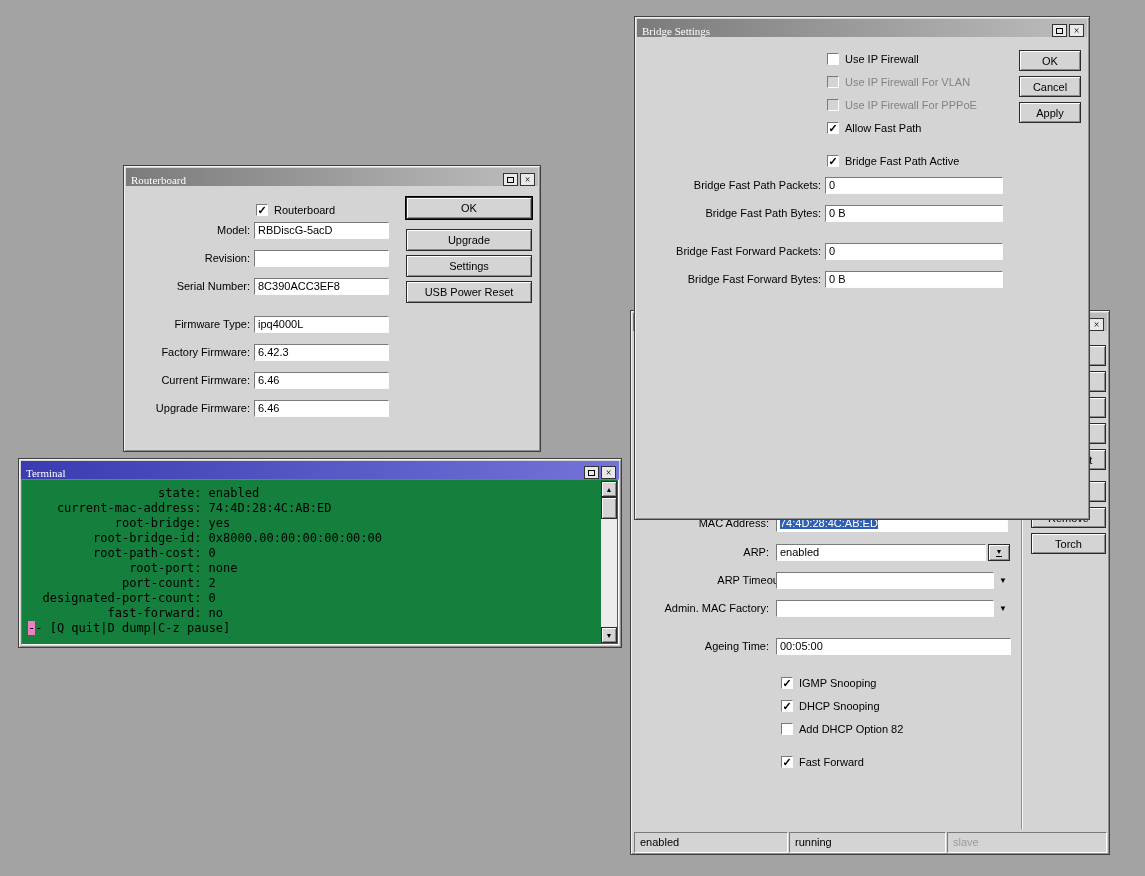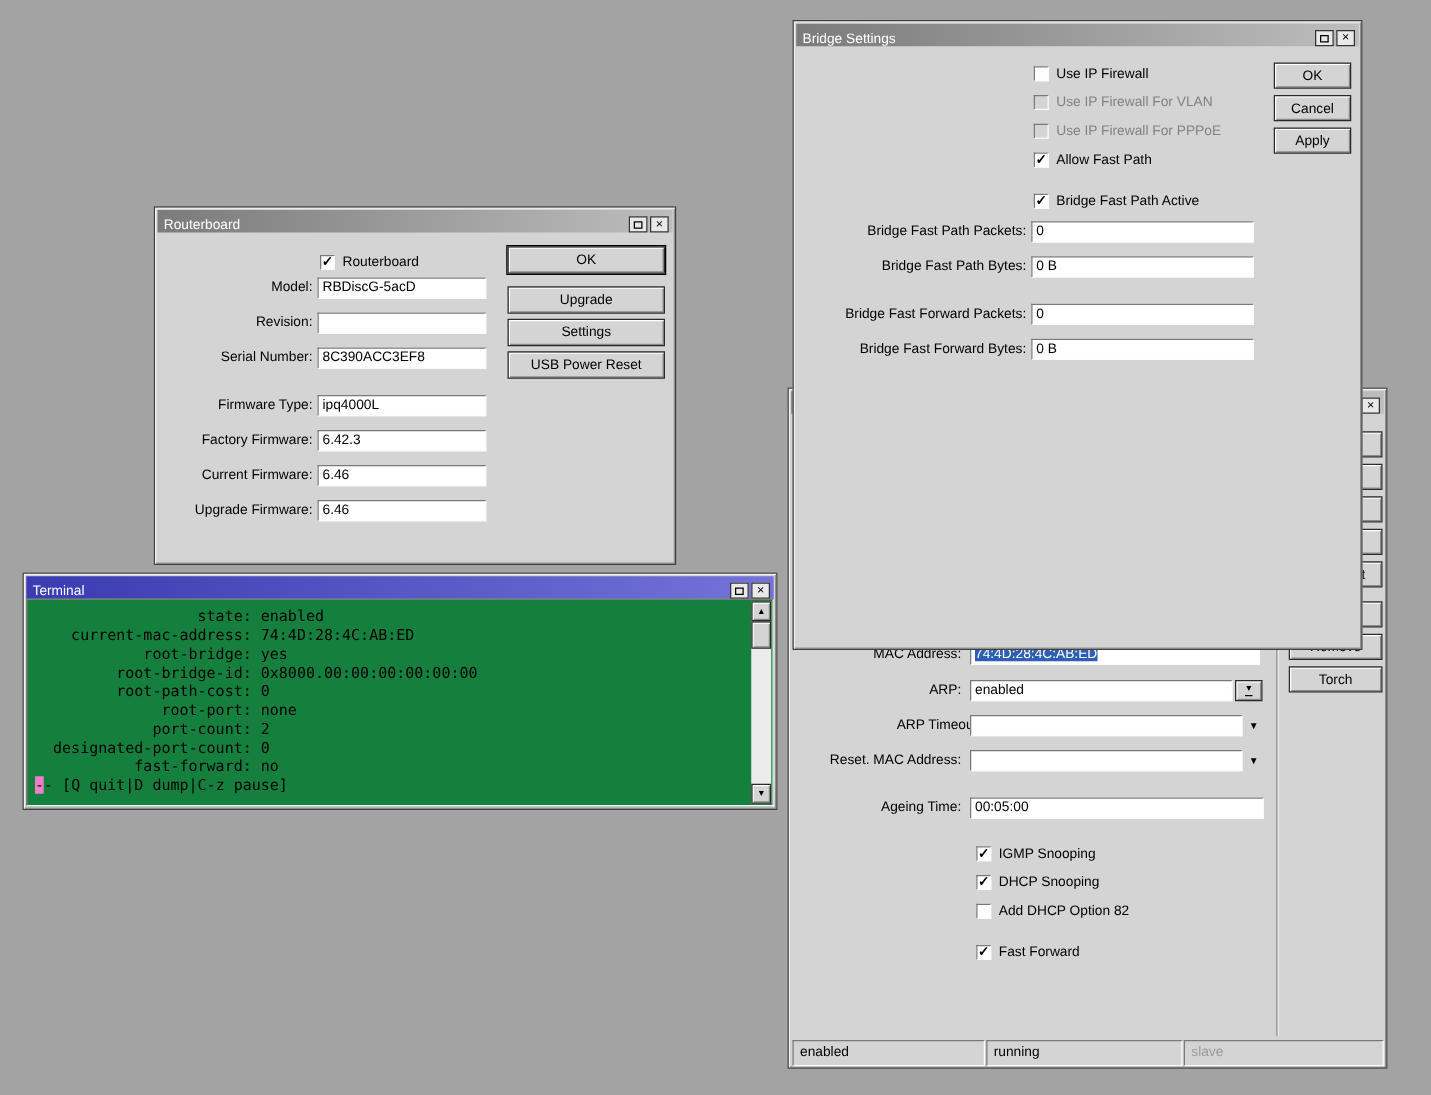--- a/index.html
+++ b/index.html
@@ -3,21 +3,21 @@
 <meta charset="utf-8">
 <style>
   * { margin:0; padding:0; box-sizing:border-box; }
   html,body { background:#888; }
   body { font-family:"Liberation Sans", sans-serif; }
   .desktop { position:relative; width:1145px; height:876px; background:#a3a3a3; overflow:hidden; }
 
   .window { position:absolute; background:#d4d4d4; border:1px solid #404040;
             box-shadow: inset 1px 1px 0 #f2f2f2, inset -1px -1px 0 #8f8f8f; }
   .titlebar { position:absolute; left:2px; right:2px; top:2px; height:18px; display:flex;
-              align-items:center; padding:5px 3px 0 5px; color:#fff; font-size:11px; }
+              align-items:center; padding:5px 3px 0 5px; color:#fff; font-size:11px;font-family:Liberation Serif, serif; }
   .titlebar .title { flex:1; white-space:nowrap; overflow:hidden; }
   .titlebar.inactive { background:linear-gradient(90deg,#7b7b7b,#bdbdbd); }
   .titlebar.active   { background:linear-gradient(90deg,#3b3bb2,#7373d8); }
   .tbtn { width:15px; height:13px; background:#e9e9e9; border:1px solid #333; margin-left:2px;
           display:flex; align-items:center; justify-content:center; font-size:10px; line-height:1; color:#000; flex:0 0 auto; }
   .minglyph { width:7px; height:6px; border:1px solid #000; display:block; background:#e9e9e9; }
 
   .btn { position:absolute; background:#d4d4d4; border:1px solid #2a2a2a;
          box-shadow: inset 1px 1px 0 #ffffff, inset -1px -1px 0 #8a8a8a;
          font-size:11px; display:flex; align-items:center; justify-content:center; color:#000; white-space:nowrap; overflow:hidden; }
@@ -100,21 +100,21 @@
     <div class="flabel" style="left:4px;top:233px;width:134px">ARP:</div>
     <div class="field" style="left:145px;top:233px;width:210px">enabled</div>
     <div class="btn" style="left:357px;top:233px;width:22px;height:17px">
         <span class="combo-glyph">▼</span>
       </div>
 
     <div class="flabel" style="left:20px;top:261px;width:134px">ARP Timeout:</div>
     <div class="field" style="left:145px;top:261px;width:218px"></div>
     <div class="drop-arrow" style="left:368px;top:266px">▼</div>
 
-    <div class="flabel" style="left:4px;top:289px;width:134px">Reset. MAC Address:</div>
+    <div class="flabel" style="left:4px;top:289px;width:134px">Admin. MAC Factory:</div>
     <div class="field" style="left:145px;top:289px;width:218px"></div>
     <div class="drop-arrow" style="left:368px;top:294px">▼</div>
 
     <div class="flabel" style="left:4px;top:327px;width:134px">Ageing Time:</div>
     <div class="field" style="left:145px;top:327px;width:235px">00:05:00</div>
 
     <div class="cb" style="left:150px;top:365px">
       <span class="cbbox">
           <span>✓</span>
         </span>

